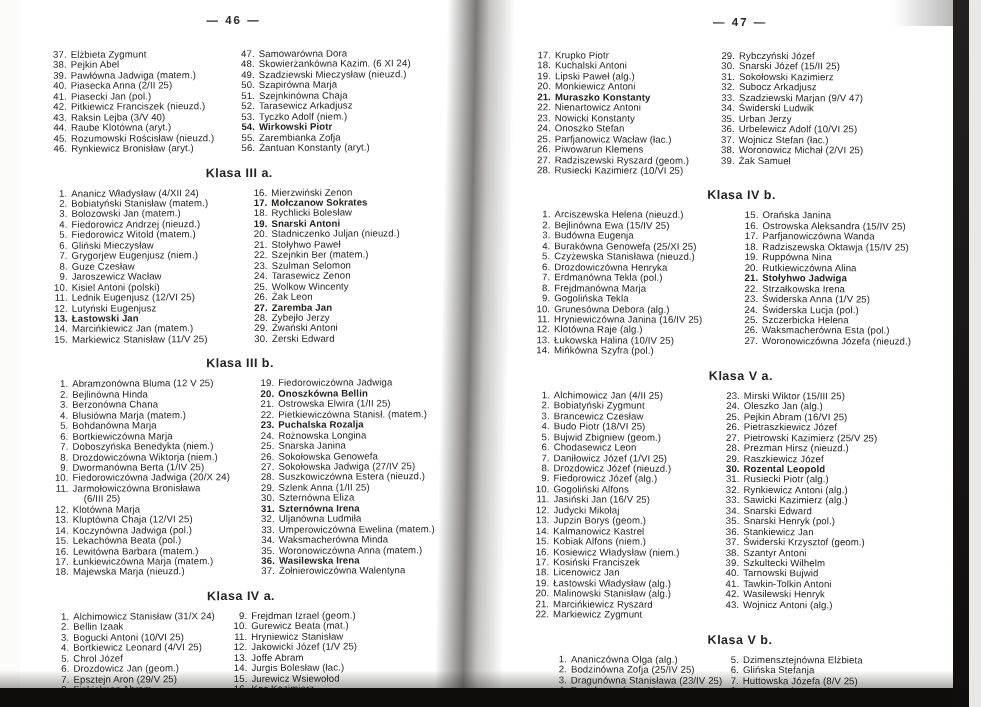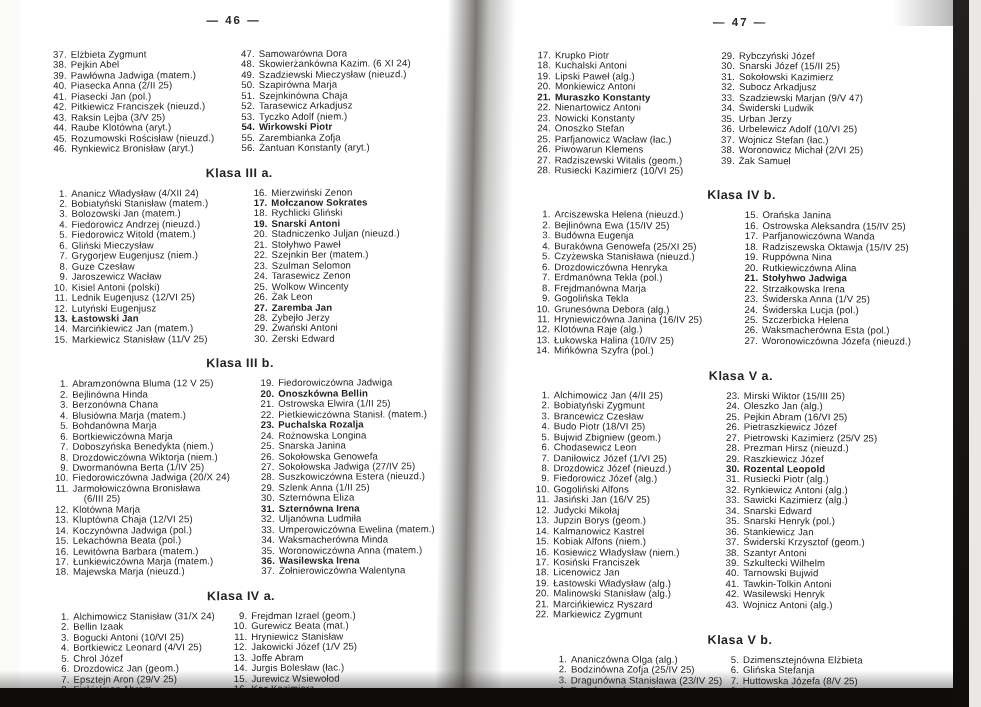--- a/index.html
+++ b/index.html
@@ -82,21 +82,21 @@
             <div class="item">
               <span class="num">41.</span>
               <span class="txt">Piasecki Jan (pol.)</span>
             </div>
             <div class="item">
               <span class="num">42.</span>
               <span class="txt">Pitkiewicz Franciszek (nieuzd.)</span>
             </div>
             <div class="item">
               <span class="num">43.</span>
-              <span class="txt">Raksin Lejba (3/V 25)</span>
+              <span class="txt">Raksin Lejba (3/V 40)</span>
             </div>
             <div class="item">
               <span class="num">44.</span>
               <span class="txt">Raube Klotówna (aryt.)</span>
             </div>
             <div class="item">
               <span class="num">45.</span>
               <span class="txt">Rozumowski Rościsław (nieuzd.)</span>
             </div>
             <div class="item">
@@ -215,21 +215,21 @@
             <div class="item">
               <span class="num">16.</span>
               <span class="txt">Mierzwiński Zenon</span>
             </div>
             <div class="item bold">
               <span class="num">17.</span>
               <span class="txt">Mołczanow Sokrates</span>
             </div>
             <div class="item">
               <span class="num">18.</span>
-              <span class="txt">Rychlicki Gliński</span>
+              <span class="txt">Rychlicki Bolesław</span>
             </div>
             <div class="item bold">
               <span class="num">19.</span>
               <span class="txt">Snarski Antoni</span>
             </div>
             <div class="item">
               <span class="num">20.</span>
               <span class="txt">Stadniczenko Juljan (nieuzd.)</span>
             </div>
             <div class="item">
@@ -547,21 +547,21 @@
             <div class="item">
               <span class="num">25.</span>
               <span class="txt">Parfjanowicz Wacław (łac.)</span>
             </div>
             <div class="item">
               <span class="num">26.</span>
               <span class="txt">Piwowarun Klemens</span>
             </div>
             <div class="item">
               <span class="num">27.</span>
-              <span class="txt">Radziszewski Witalis (geom.)</span>
+              <span class="txt">Radziszewski Ryszard (geom.)</span>
             </div>
             <div class="item">
               <span class="num">28.</span>
               <span class="txt">Rusiecki Kazimierz (10/VI 25)</span>
             </div>
           </div>
           <div class="col">
             <div class="item">
               <span class="num">29.</span>
               <span class="txt">Rybczyński Józef</span>

